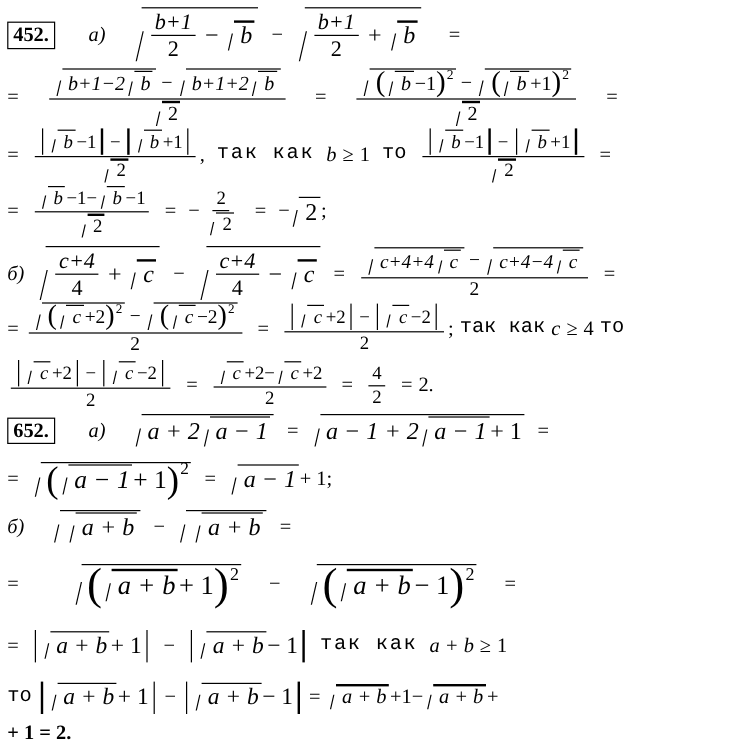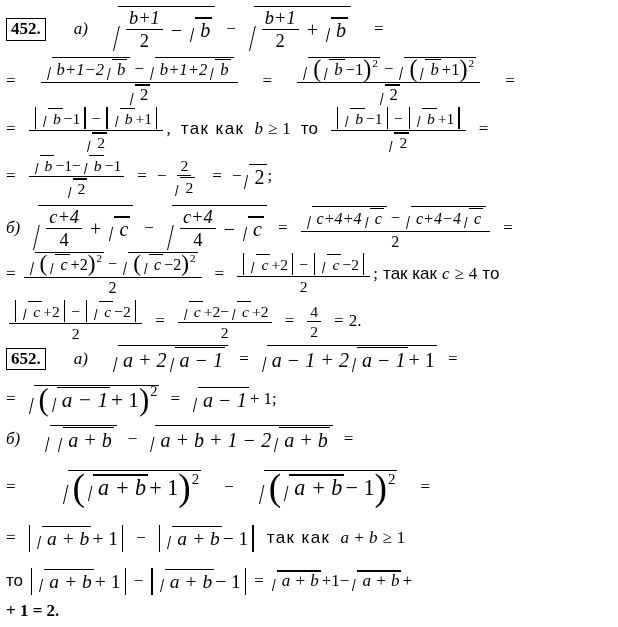--- a/index.html
+++ b/index.html
@@ -35,21 +35,21 @@
   .num-box {
     border: 1.6px solid #000;
     padding: 0px 4px 1px 4px;
     font-weight: bold;
     font-size: 17px;
     margin-right: 6px;
     display: inline-block;
     line-height: 1.15;
   }
   .italic { font-style: italic; }
-  .txt { font-family: Liberation Sans, sans-serif; font-style: normal; }
+  .txt { font-family: Liberation Mono, monospace; font-style: normal; }
   .spaced { letter-spacing: 1.4px; }
 
   
   .frac {
     display: inline-flex;
     flex-direction: column;
     align-items: center;
     vertical-align: middle;
     margin: 0 3px;
     font-size: 0.92em;
@@ -713,21 +713,20 @@
               <span class="italic">a + b</span>
             </span>
           </span>
     </span>
       </span>
     <span class="gap"></span>
     <span>−</span>
     <span class="gap"></span>
     <span class="rad big">
         <span class="body">
-      <span class="italic">a + b + 1 − 2</span>
       <span class="rad">
             <span class="body">
               <span class="italic">a + b</span>
             </span>
           </span>
     </span>
       </span>
     <span class="gap"></span>
     <span>=</span>
   </div>

